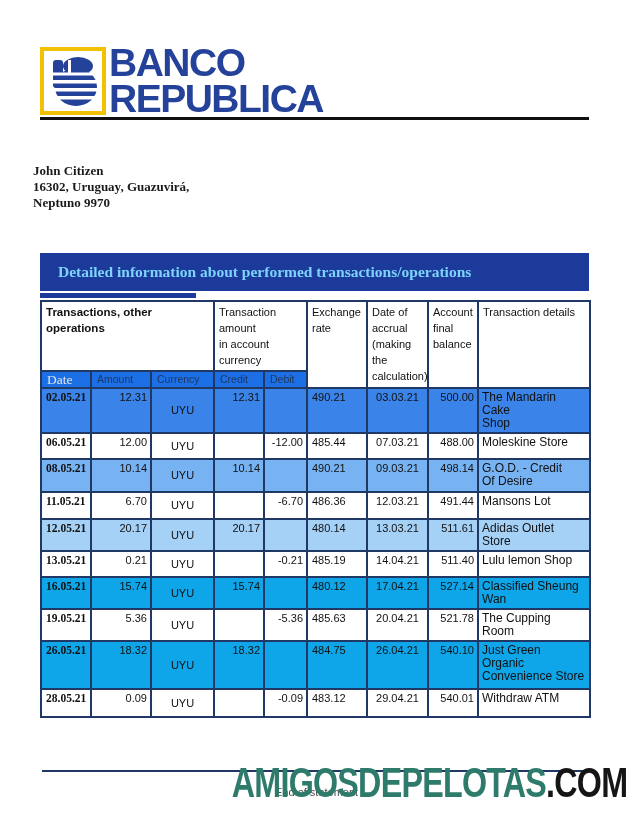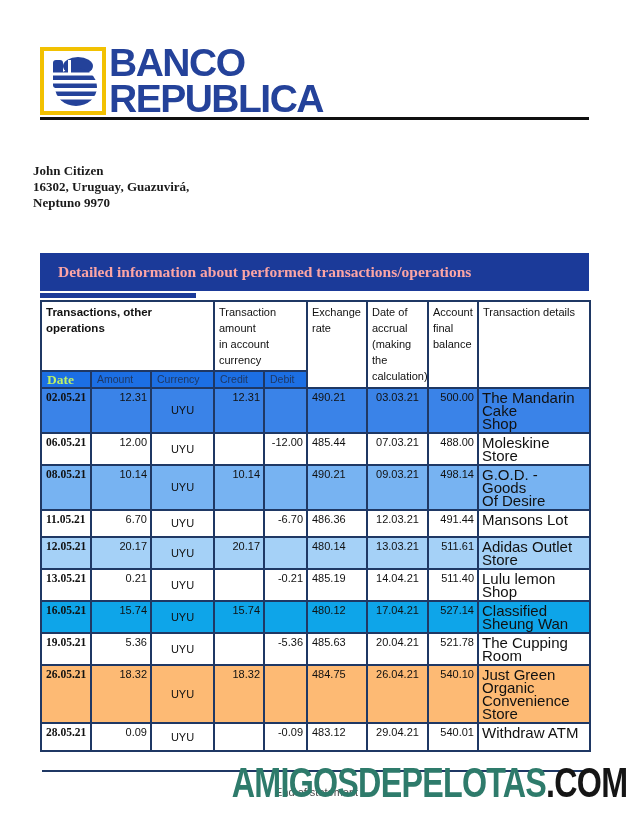--- a/index.html
+++ b/index.html
@@ -13,45 +13,45 @@
   .wordmark{position:absolute;left:109px;top:45px;color:var(--logo-blue);
             font-weight:bold;font-size:39px;line-height:36px;letter-spacing:-1.5px;}
   .black-rule{position:absolute;left:40px;top:117px;width:549px;height:3px;background:#101010;}
   .bank-address{position:absolute;left:42px;top:123px;font-family:"Liberation Serif",serif;
                 font-size:13px;line-height:17px;color:#1a1a1a;white-space:pre-line;}
   .customer{position:absolute;left:33px;top:163px;font-family:"Liberation Serif",serif;
             font-weight:bold;font-size:13px;line-height:16px;color:#1a1a1a;white-space:pre-line;}
 
   
   .title-bar{position:absolute;left:40px;top:253px;width:549px;height:38px;
-             background:var(--title-blue);color:#fca5a5;font-family:"Liberation Serif",serif;
+             background:var(--title-blue);color:#7dd3fc;font-family:"Liberation Serif",serif;
              font-weight:bold;font-size:15.5px;display:flex;align-items:center;
              padding-left:18px;box-sizing:border-box;}
   .title-tab{position:absolute;left:40px;top:293px;width:156px;height:5px;background:var(--title-blue);}
 
   
   table.txn{position:absolute;left:40px;top:300px;width:549px;border-collapse:collapse;
             table-layout:fixed;font-size:11px;}
   .txn th,.txn td{border:2px solid var(--border-navy);box-sizing:border-box;
                   padding:2px 4px;vertical-align:top;overflow:hidden;}
   .txn thead th{background:#fff;font-weight:normal;text-align:left;
                 line-height:16px;white-space:pre-line;font-size:11px;}
   .txn th.gh-trans{font-weight:bold;font-size:11.5px;}
   .txn tr.subhead th{background:var(--subhead-blue);height:17px;line-height:13px;
                      color:#1F3864;font-size:10.5px;padding:1px 5px;}
-  .txn tr.subhead th.sh-date{color:#bef264;font-family:"Liberation Serif",serif;
-                             font-weight:bold;font-size:13.5px;margin-top:16px;}
+  .txn tr.subhead th.sh-date{color:#e5e5e5;font-family:"Liberation Serif",serif;
+                             font-weight:normal;font-size:13.5px;margin-top:16px;}
   .txn td{line-height:13px;}
   .txn td.c-date{font-family:"Liberation Serif",serif;font-weight:bold;font-size:11.5px;}
   .txn td.c-amount,.txn td.c-credit,.txn td.c-debit{text-align:right;padding-right:3px;}
   .txn td.c-currency{text-align:center;vertical-align:middle;}
   .txn td.c-rate{padding-right:14px;}
   .txn td.c-accrual{text-align:center;}
   .txn td.c-balance{text-align:right;padding-right:3px;}
-  .txn td.c-details{font-size:15px;white-space:pre-wrap;padding:2px 3px;}
+  .txn td.c-details{font-size:12px;white-space:pre-wrap;padding:2px 3px;}
 
   
   .footer-line{position:absolute;left:42px;top:770px;width:547px;height:2px;background:var(--border-navy);}
   .end-text{position:absolute;left:269px;top:786px;font-size:11px;color:#4a4a4a;margin-left:6px;}
   .watermark{position:absolute;right:0;top:762px;font-weight:bold;font-size:43px;
              letter-spacing:-1px;transform:scaleX(0.75);transform-origin:100% 0;
              white-space:nowrap;line-height:40px;}
   .wm-main{color:var(--wm-teal);}
   .wm-tld{color:#151515;}
 </style>
@@ -158,21 +158,21 @@
         </tr>
         <tr style="background: rgb(119, 179, 242); height: 33px;">
           <td class="c-date">08.05.21</td>
           <td class="c-amount">10.14</td>
           <td class="c-currency">UYU</td>
           <td class="c-credit">10.14</td>
           <td class="c-debit"></td>
           <td class="c-rate">490.21</td>
           <td class="c-accrual">09.03.21</td>
           <td class="c-balance">498.14</td>
-          <td class="c-details">G.O.D. - Goods
+          <td class="c-details">G.O.D. - Credit
 Of Desire</td>
         </tr>
         <tr style="background: rgb(255, 255, 255); height: 27px;">
           <td class="c-date">11.05.21</td>
           <td class="c-amount">6.70</td>
           <td class="c-currency">UYU</td>
           <td class="c-credit"></td>
           <td class="c-debit">-6.70</td>
           <td class="c-rate">486.36</td>
           <td class="c-accrual">12.03.21</td>
@@ -216,21 +216,21 @@
           <td class="c-date">19.05.21</td>
           <td class="c-amount">5.36</td>
           <td class="c-currency">UYU</td>
           <td class="c-credit"></td>
           <td class="c-debit">-5.36</td>
           <td class="c-rate">485.63</td>
           <td class="c-accrual">20.04.21</td>
           <td class="c-balance">521.78</td>
           <td class="c-details">The Cupping Room</td>
         </tr>
-        <tr style="background: #fdba74; height: 48px;">
+        <tr style="background: #0ea5e9; height: 48px;">
           <td class="c-date">26.05.21</td>
           <td class="c-amount">18.32</td>
           <td class="c-currency">UYU</td>
           <td class="c-credit">18.32</td>
           <td class="c-debit"></td>
           <td class="c-rate">484.75</td>
           <td class="c-accrual">26.04.21</td>
           <td class="c-balance">540.10</td>
           <td class="c-details">Just Green Organic
 Convenience Store</td>

